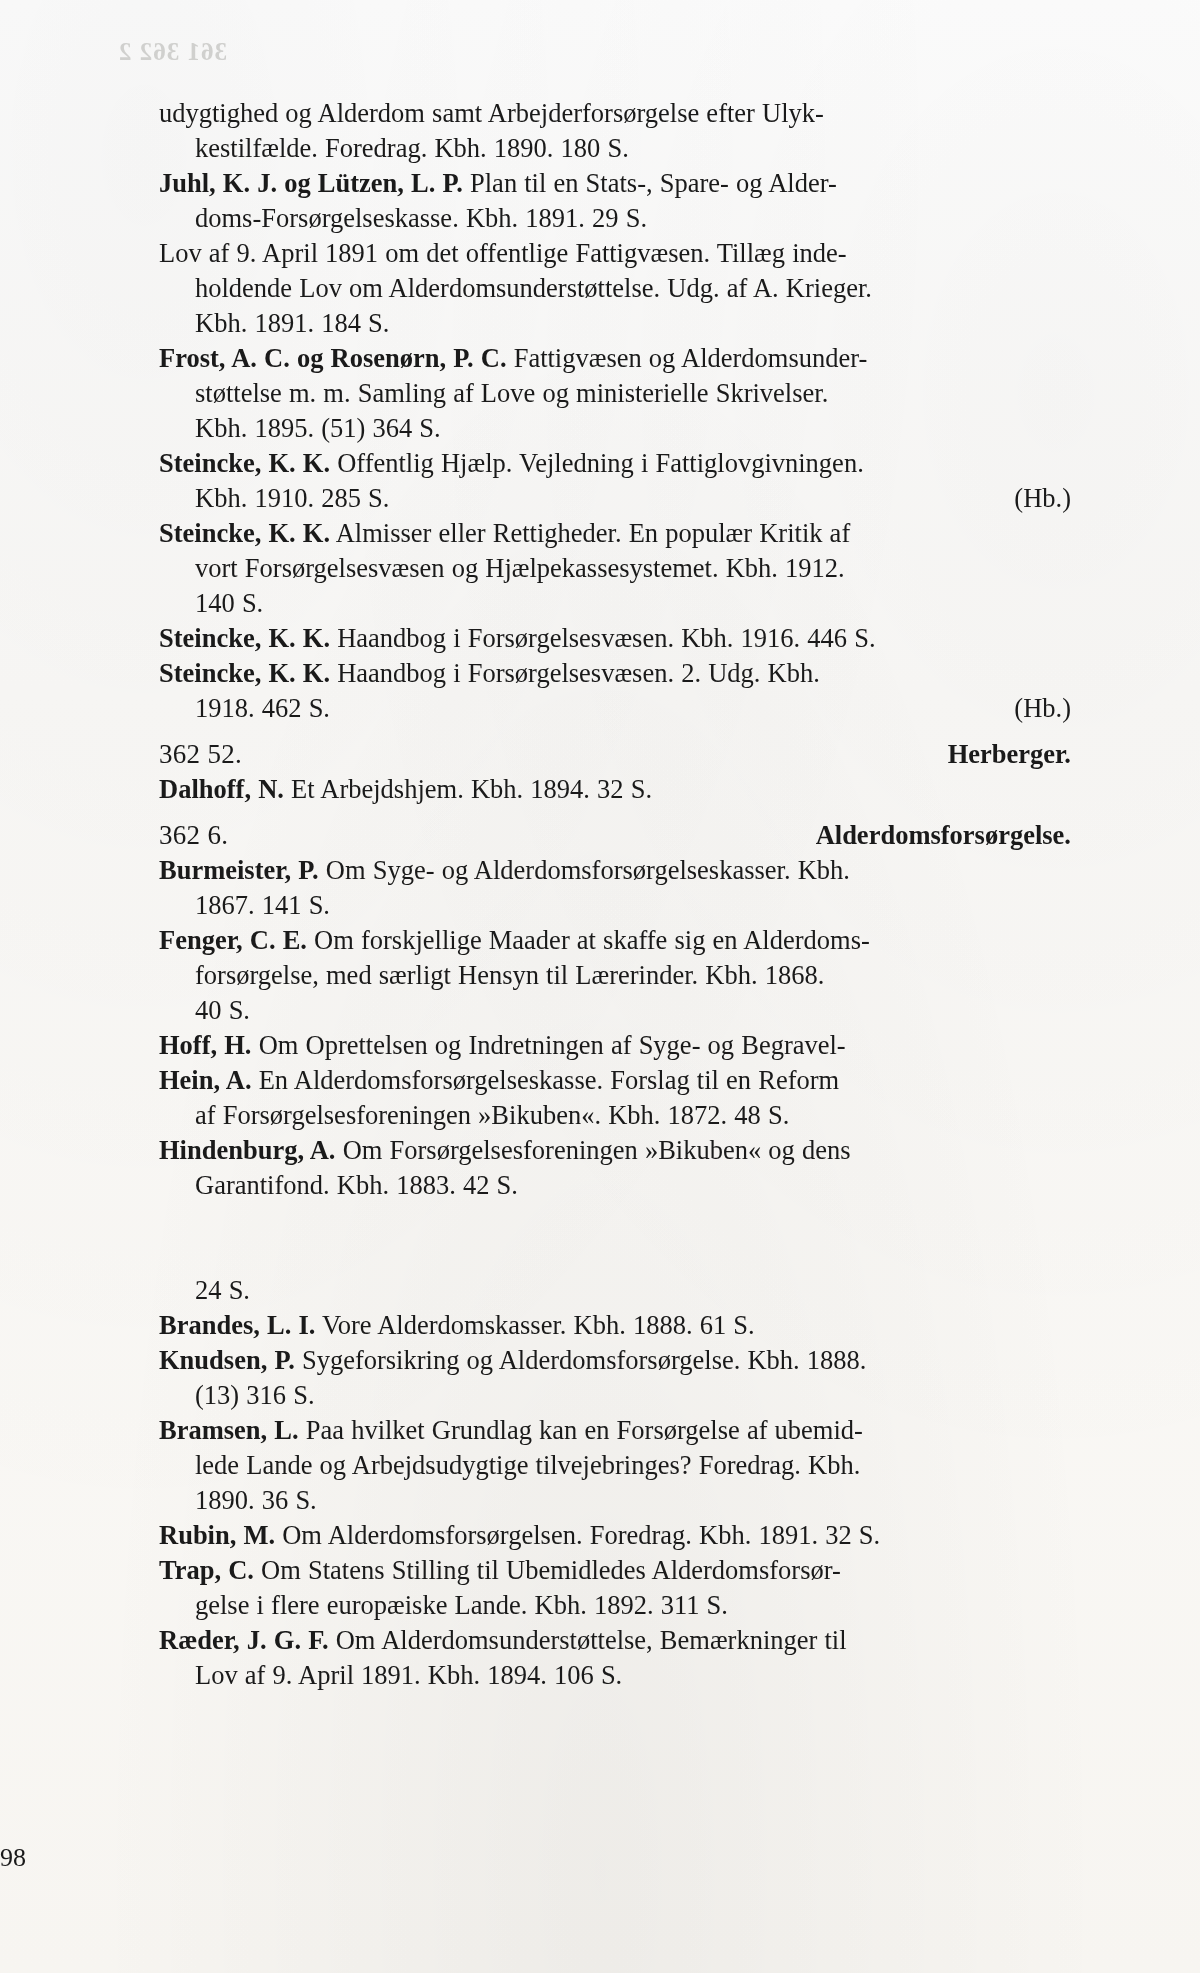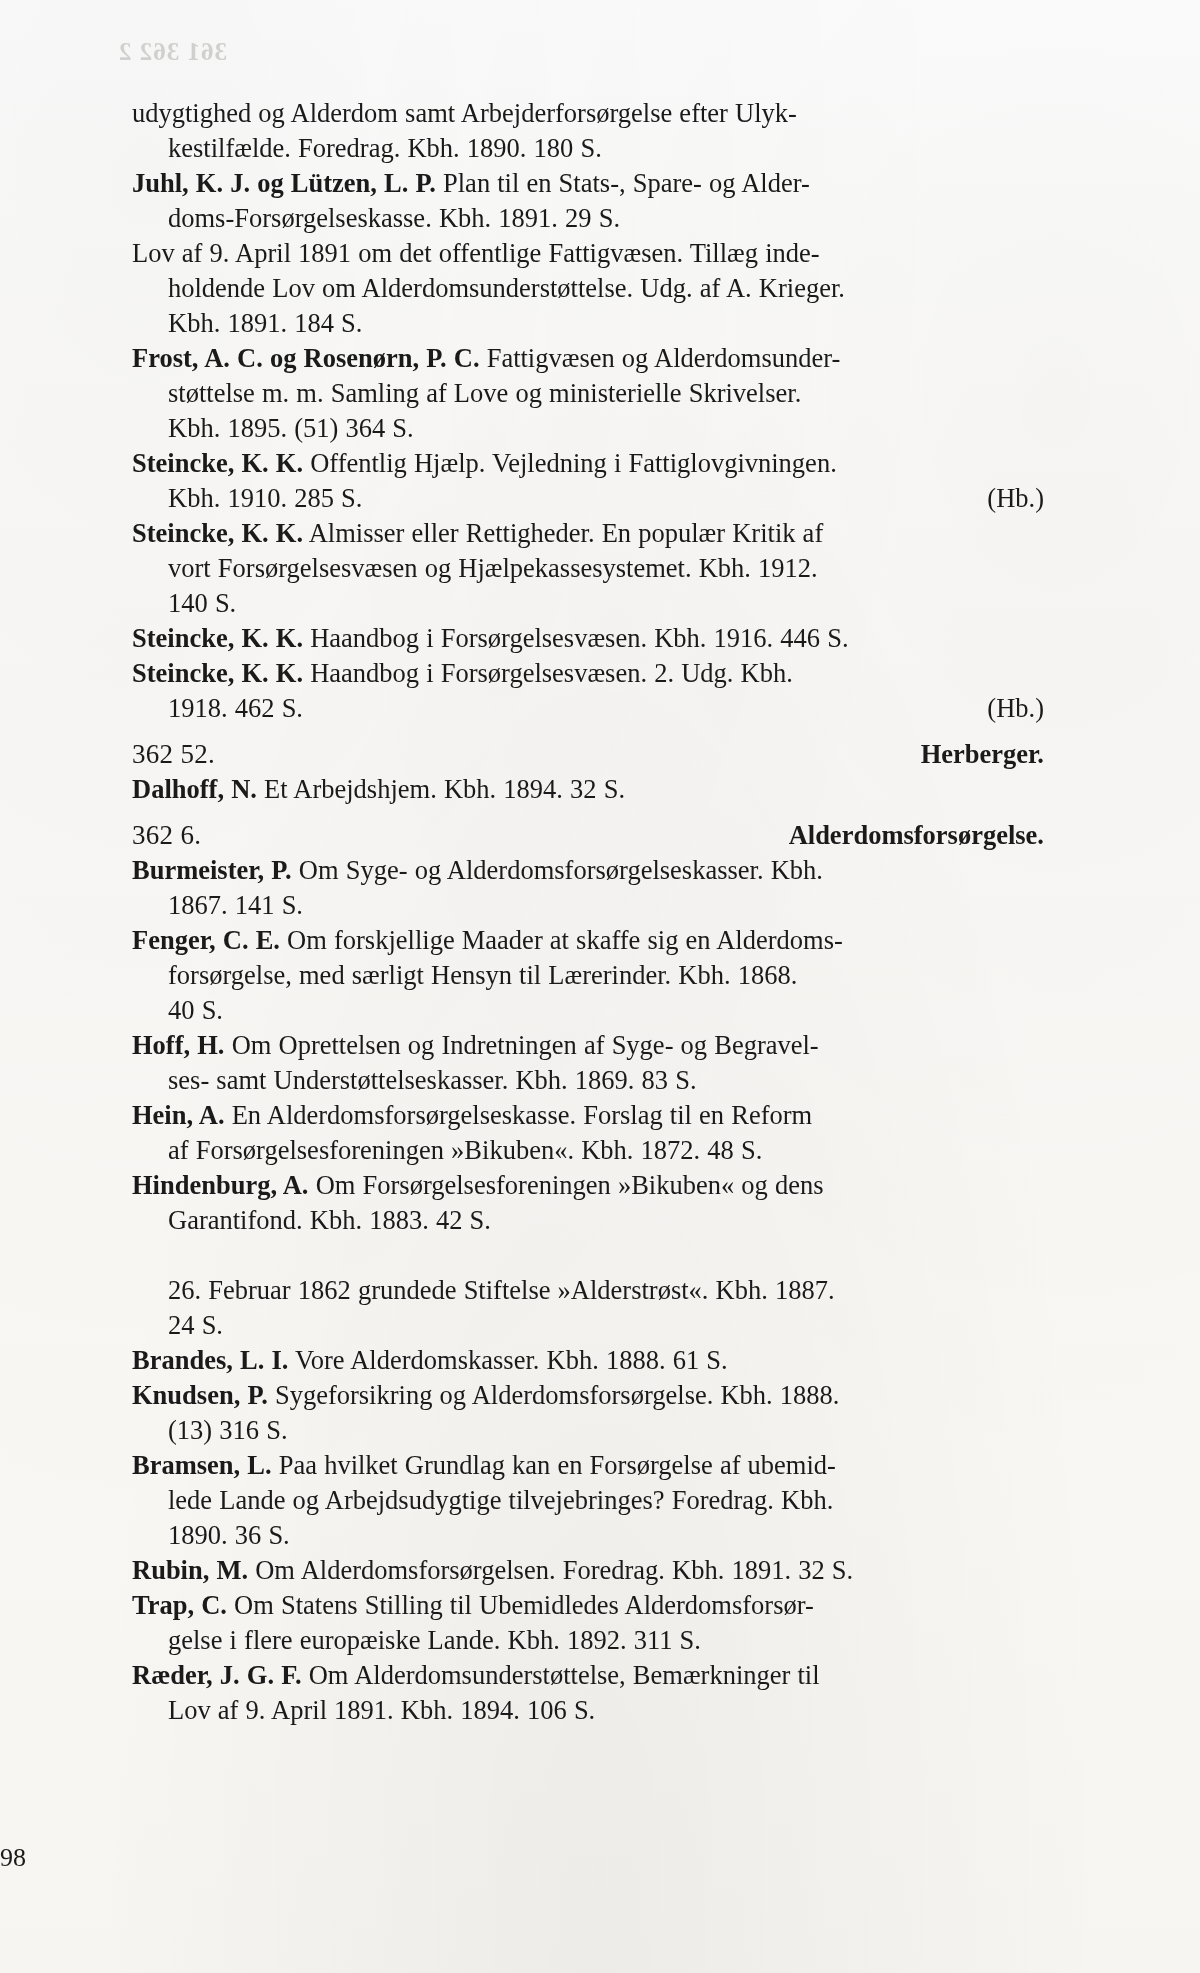--- a/index.html
+++ b/index.html
@@ -29,21 +29,21 @@
     inset: 0;
     background:
       radial-gradient(ellipse at 12% 8%, rgba(0,0,0,0.035), rgba(0,0,0,0) 55%),
       radial-gradient(ellipse at 88% 20%, rgba(0,0,0,0.030), rgba(0,0,0,0) 50%),
       radial-gradient(ellipse at 50% 95%, rgba(0,0,0,0.040), rgba(0,0,0,0) 60%),
       linear-gradient(180deg, #ffffff 0%, #fbfaf8 35%, #f7f5f1 100%);
     pointer-events: none;
   }
   .content {
     position: absolute;
-    left: 132px;
+    left: 159px;
     top: 96px;
     width: 912px;
   }
   .bleed {
     position: absolute;
     color: rgba(120,118,112,0.30);
     font-family: "Liberation Serif", serif;
     letter-spacing: 1px;
     pointer-events: none;
     user-select: none;
@@ -204,40 +204,38 @@
       <br>
       <span>forsørgelse, med særligt Hensyn til Lærerinder. Kbh. 1868.</span>
       <br>
       <span>40 S.</span>
     </div>
 
     <div class="entry hang0">
       <b>Hoff, H.</b>
       <span>Om Oprettelsen og Indretningen af Syge- og Begravel-</span>
       <br>
-      <span>ses- samt Understøttelseskasser. Kbh. 1869. 83 S.</span>
     </div>
 
     <div class="entry hang0">
       <b>Hein, A.</b>
       <span>En Alderdomsforsørgelseskasse. Forslag til en Reform</span>
       <br>
       <span>af Forsørgelsesforeningen »Bikuben«. Kbh. 1872. 48 S.</span>
     </div>
 
     <div class="entry hang0">
       <b>Hindenburg, A.</b>
       <span>Om Forsørgelsesforeningen »Bikuben« og dens</span>
       <br>
       <span>Garantifond. Kbh. 1883. 42 S.</span>
     </div>
 
     <div class="entry hang0">
       <br>
-      <span>26. Februar 1862 grundede Stiftelse »Alderstrøst«. Kbh. 1887.</span>
       <br>
       <span>24 S.</span>
     </div>
 
     <div class="entry hang0">
       <b>Brandes, L. I.</b>
       <span>Vore Alderdomskasser. Kbh. 1888. 61 S.</span>
     </div>
 
     <div class="entry hang0">

